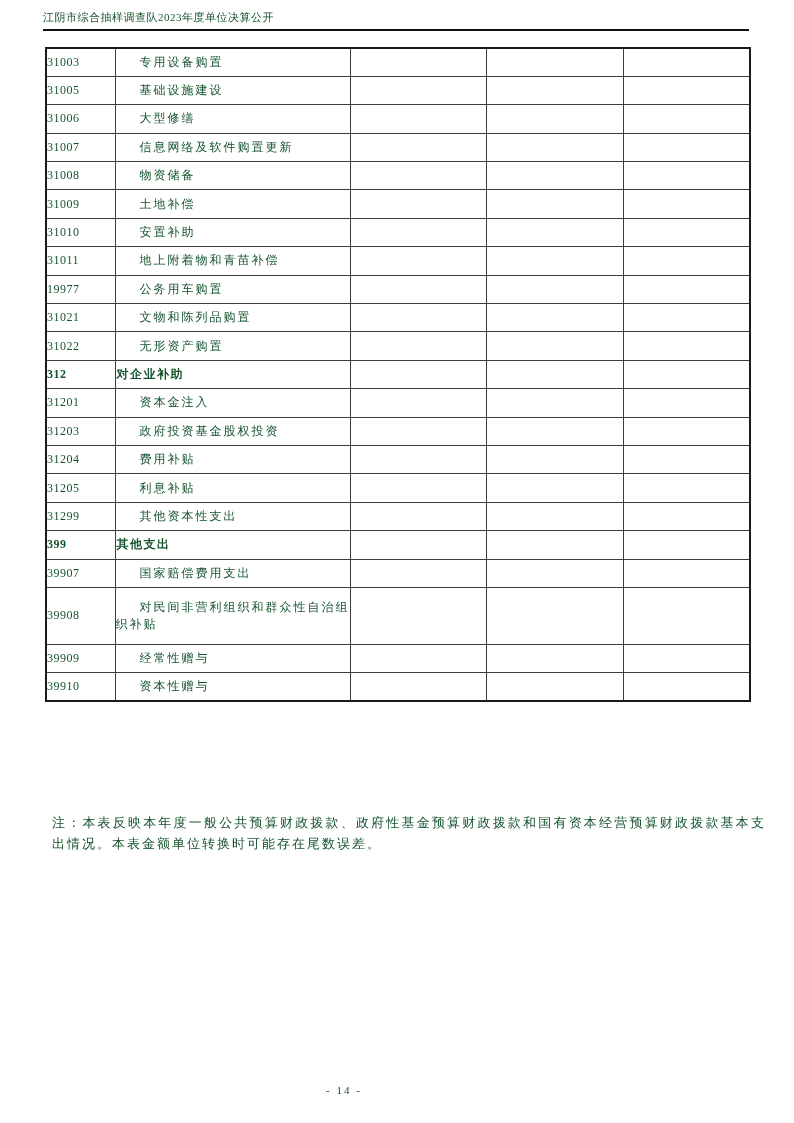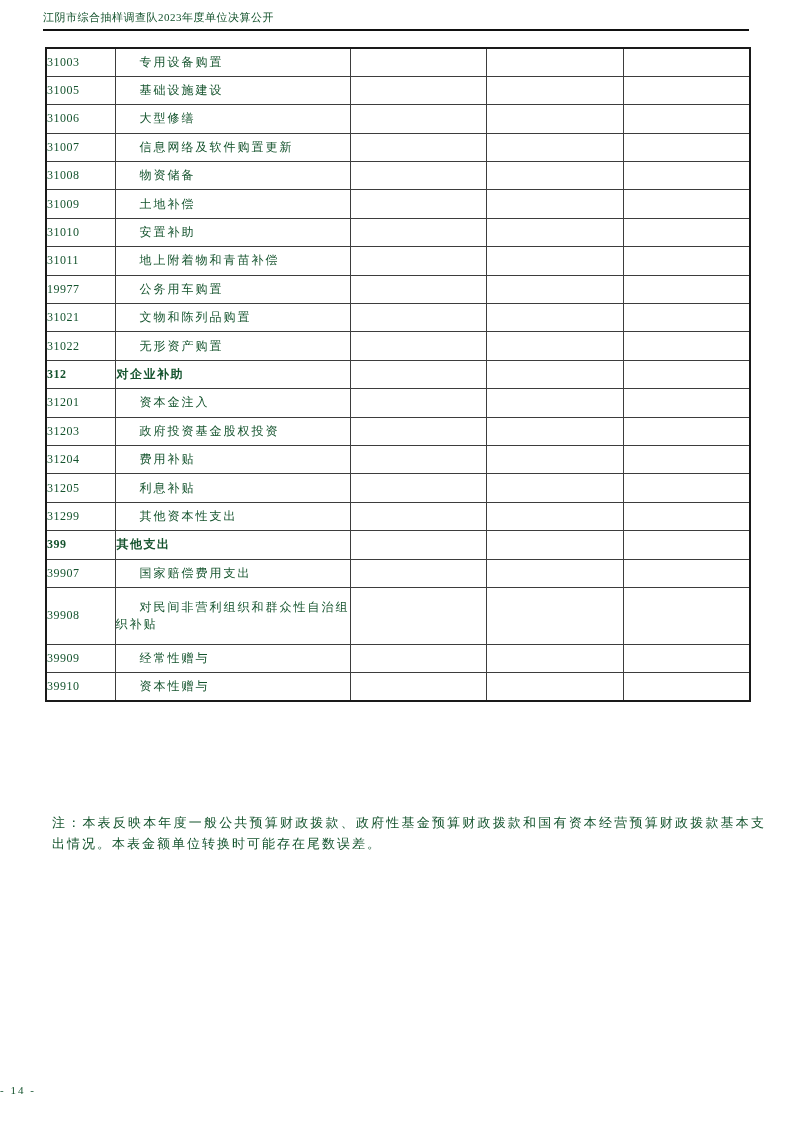--- a/index.html
+++ b/index.html
@@ -68,20 +68,21 @@
     letter-spacing: 2px;
     line-height: 21px;
     text-align: justify;
     font-family: Liberation Mono, monospace;
   }
   .footer {
     position: absolute;
     left: 0;
     top: 1084px;
     width: 688px;
+    text-align: center;
     font-size: 11px;
     letter-spacing: 2px;
   }
 </style>
 </head>
 <body>
 
 <div class="page">
 
   <div class="header">

